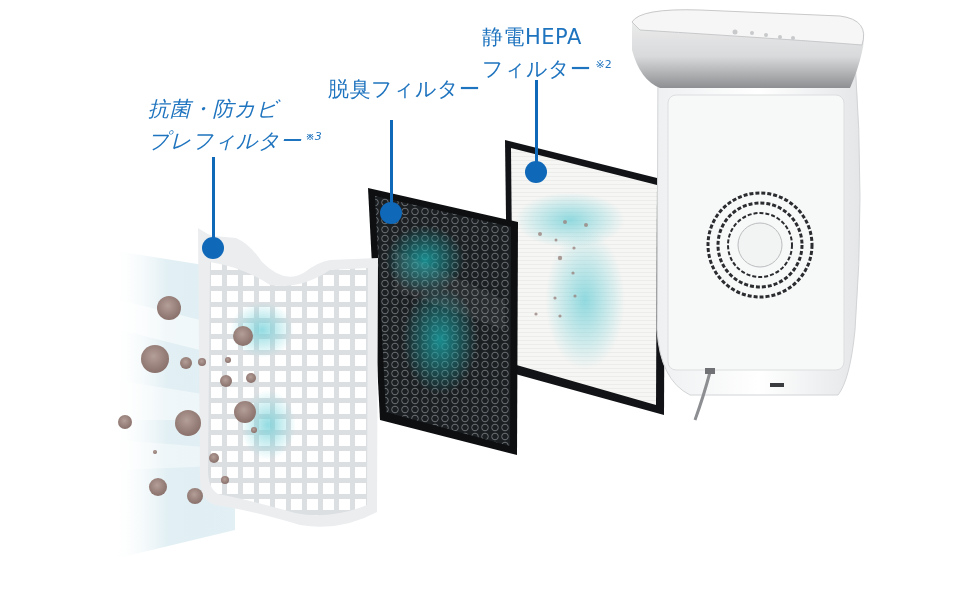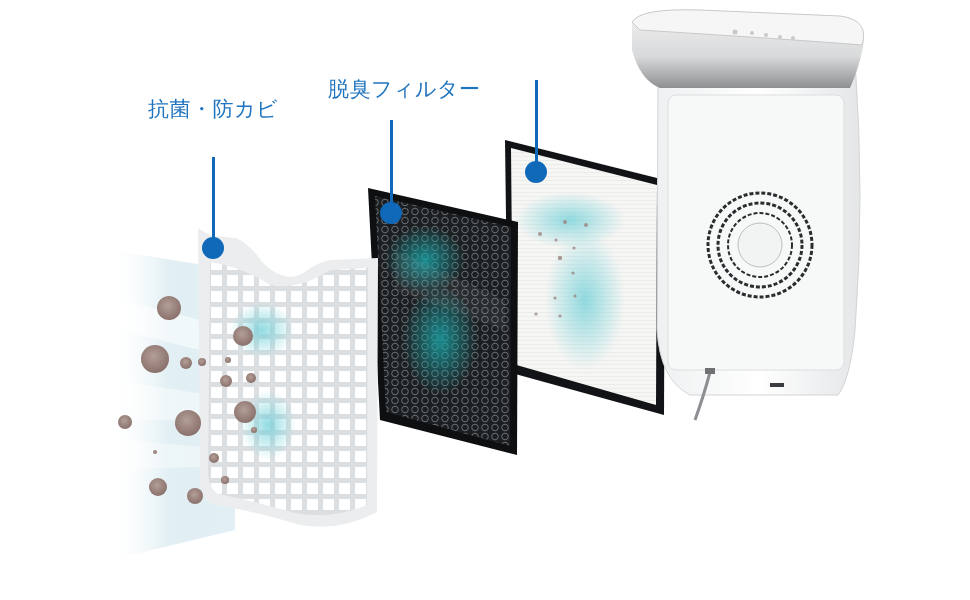--- a/index.html
+++ b/index.html
@@ -138,28 +138,33 @@
         <circle cx="760" cy="245" r="42" stroke-width="3"></circle>
         <circle cx="760" cy="245" r="32" stroke-width="2"></circle>
         <circle cx="760" cy="245" r="22" stroke="#bbbdbf" stroke-width="1" stroke-dasharray="none" fill="#f2f3f3"></circle>
       </g>
       <path d="M710 372 Q704 395 695 420" stroke="#8c8e91" stroke-width="3" fill="none"></path>
       <rect x="705" y="368" width="10" height="6" fill="#6f7174"></rect>
       <rect x="770" y="383" width="14" height="4" fill="#3a3c3f"></rect>
     </g>
   </svg>
 
-  <div class="label" style="left:148px;top:96px;">
+  <div class="label" style="left:148px;top:96px;font-style:italic;">
     <div>抗菌・防カビ</div>
+    <div><span>プレフィルター</span><span class="note">※3</span></div>
   </div>
   <div class="leader" style="left:212px;top:157px;height:88px;"></div>
   <div class="dot" style="left:202px;top:237px;"></div>
 
   <div class="label" style="left:328px;top:76px;">
     <div>脱臭フィルター</div>
   </div>
   <div class="leader" style="left:390px;top:120px;height:90px;"></div>
   <div class="dot" style="left:380px;top:202px;"></div>
 
+  <div class="label" style="left:482px;top:24px;">
+    <div>静電HEPA</div>
+    <div><span>フィルター</span><span class="note">※2</span></div>
+  </div>
   <div class="leader" style="left:535px;top:80px;height:88px;"></div>
   <div class="dot" style="left:525px;top:161px;"></div>
 
 </div>
 
 </body></html>

